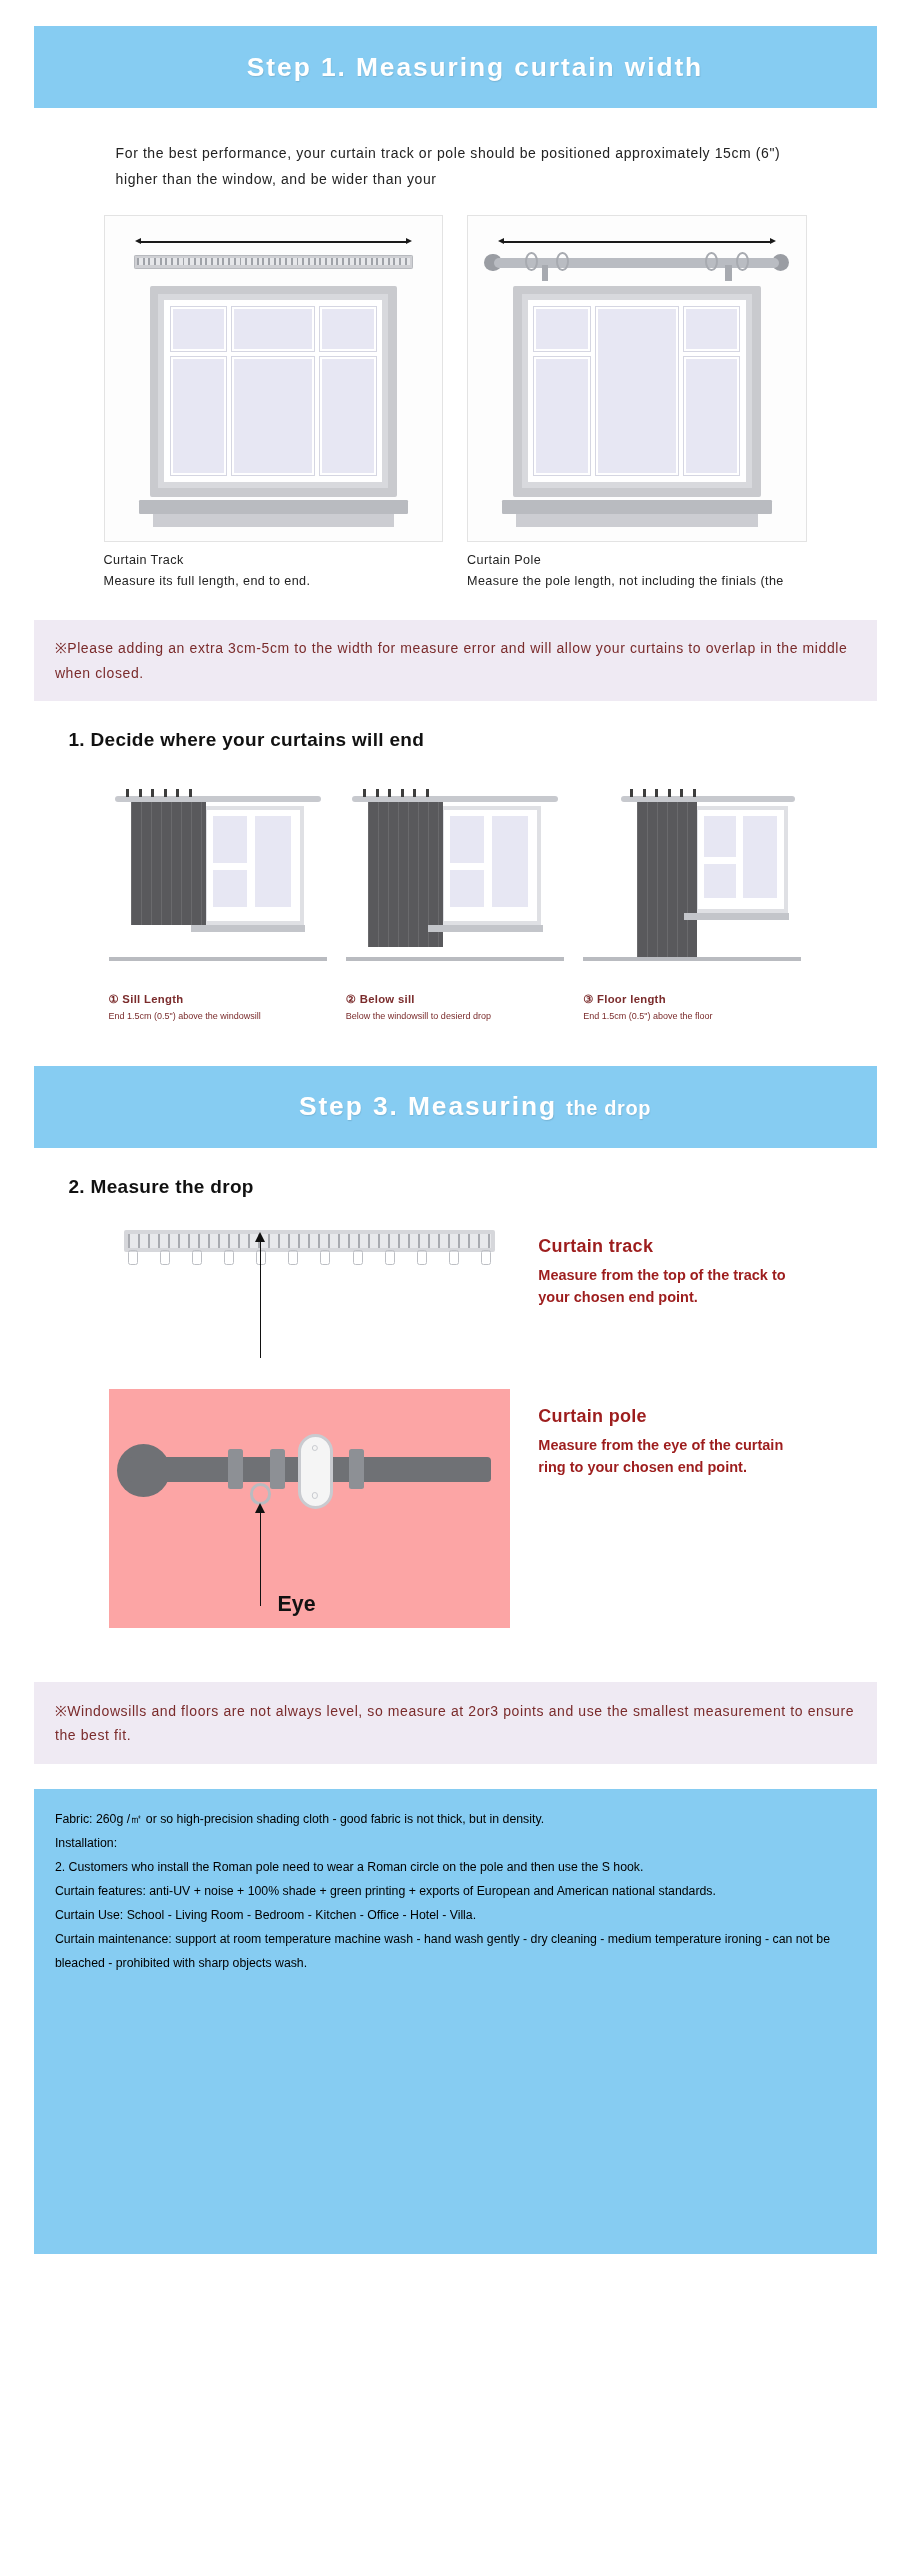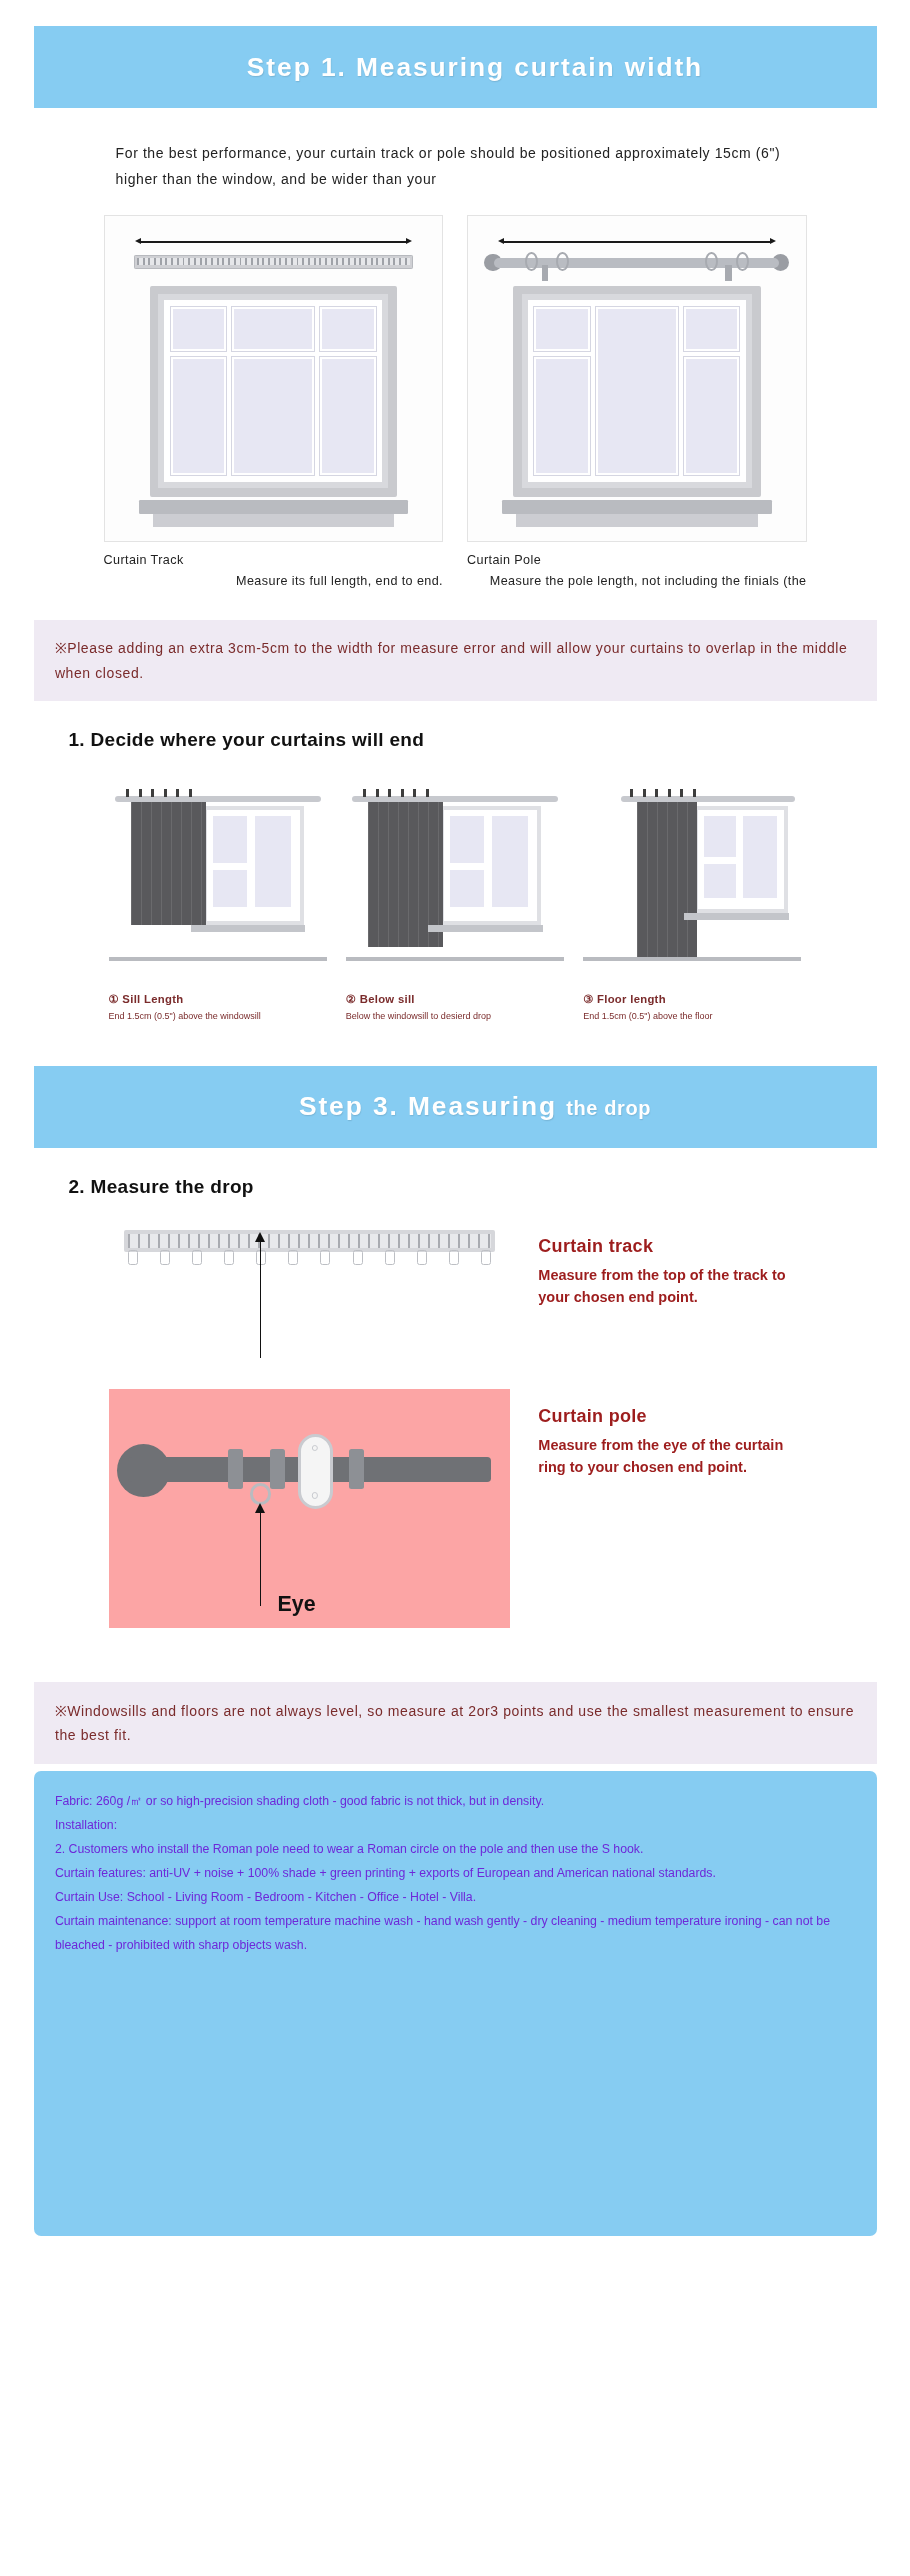--- a/index.html
+++ b/index.html
@@ -71,21 +71,21 @@
     overflow: hidden;
   }
   .caption {
     margin-top: 8.8px;
     font-size: 12.6px;
     line-height: 1.6;
     letter-spacing: 0.4px;
     color: #222;
   }
   .caption .c-title { display: block; }
-  .caption .c-desc { display: block; text-align: right; }
+  .caption .c-desc { display: block; }
 
   
   .dim-arrow {
     position: absolute;
     left: 30px; right: 30px; top: 22.6px;
     height: 7.5px;
   }
   .dim-arrow .line {
     position: absolute; left: 5px; right: 5px; top: 3.1px;
     height: 1.3px; background: #1a1a1a;
@@ -362,27 +362,26 @@
     border-radius: 50%;
   }
   .eye-label {
     position: absolute; left: 169px; bottom: 11.3px;
     font-size: 21.4px; font-weight: bold; color: #111;
   }
 
   
   .footer-info {
     background: #86ccf2;
-    margin-top: 7px;
+    margin-top: 25px;
     padding: 19px 21.4px 38px 21.4px;
-    color: #6d28d9;
+    color: #000000;
     font-size: 12.3px;
     line-height: 1.95;
     min-height: 465px;
-    border-radius: 7px;
   }
   .footer-info p { margin: 0; }
 </style>
 </head>
 <body>
 
 <div class="page">
 
   <div class="wrap">
 

